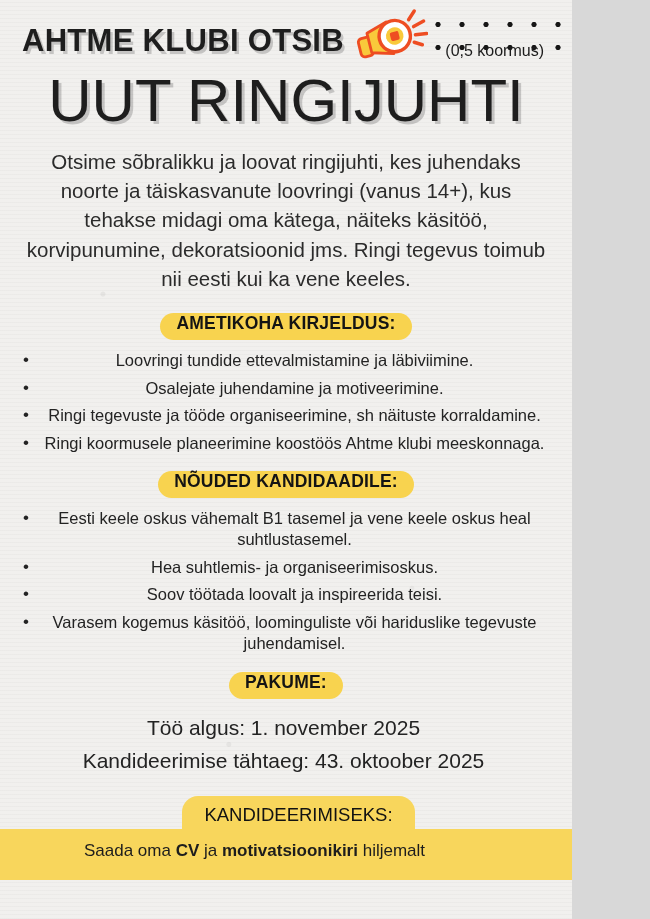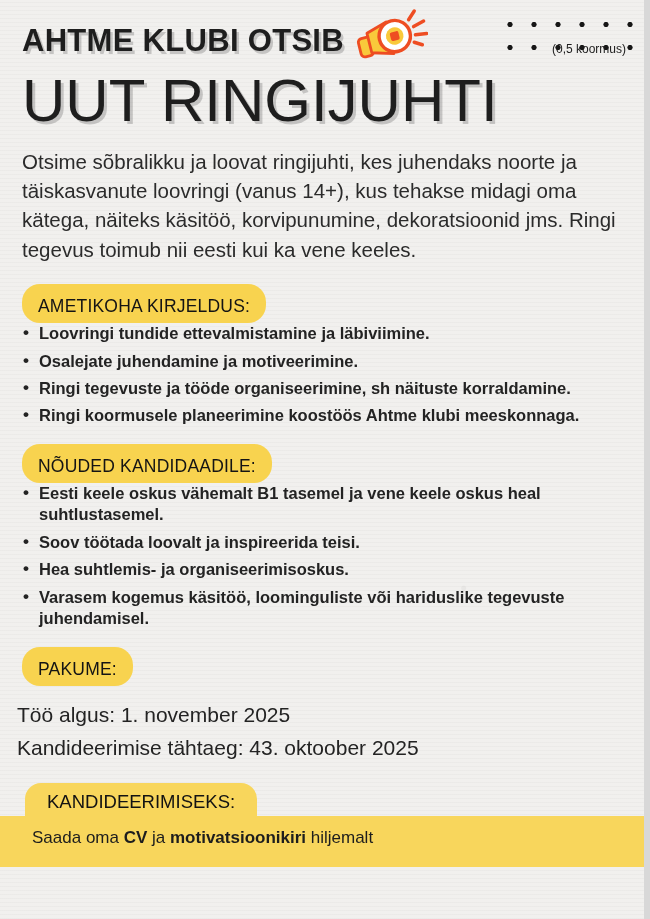--- a/index.html
+++ b/index.html
@@ -1,50 +1,51 @@
 <!DOCTYPE html>
 <html><head>
 <meta charset="utf-8">
 <style>
   html,body{margin:0;padding:0;background:#d8d8d8;}
   .page{
-    width:644px;height:919px;position:relative;overflow:hidden;
+    width:572px;height:919px;position:relative;overflow:hidden;
     background-color:#f1f0ee;
     background-image:
       repeating-linear-gradient(0deg, rgba(0,0,0,0.025) 0 1px, transparent 1px 4px),
       radial-gradient(circle at 18% 32%, rgba(0,0,0,0.05) 0 2px, transparent 3px),
       radial-gradient(circle at 72% 64%, rgba(0,0,0,0.04) 0 2px, transparent 3px),
       radial-gradient(circle at 40% 81%, rgba(0,0,0,0.05) 0 2px, transparent 3px);
     font-family:"Liberation Sans","DejaVu Sans",sans-serif;
     color:#1e1e1e;
+    text-align:center;
   }
   .header{padding:16px 22px 0;position:relative;}
   .kicker-row{display:flex;align-items:center;gap:12px;}
   .kicker{
     font-size:31px;font-weight:900;letter-spacing:.3px;line-height:1.1;
     text-shadow:2.5px 2.5px 0 rgba(0,0,0,.18);
   }
   .megaphone{width:72px;height:60px;margin-top:-10px;flex:0 0 auto;}
   .dots-top{
     position:absolute;top:8px;right:8px;width:144px;height:46px;
     background-image:radial-gradient(circle,#161616 2.3px,transparent 2.9px);
     background-size:24px 23px;background-position:6px 5px;
   }
-  .workload{position:absolute;top:42px;right:18px;font-size:12px;font-weight:400;color:#1c1c1c;}
+  .workload{position:absolute;top:42px;right:28px;font-size:16px;font-weight:400;color:#1c1c1c;}
   .big-title{
     margin:4px 0 0;font-size:60px;font-weight:400;line-height:1.02;letter-spacing:0;
     text-shadow:3px 3px 0 rgba(0,0,0,.18);white-space:nowrap;
   }
   .intro{padding:0 22px;margin-top:16px;font-size:20.5px;line-height:1.42;color:#2b2b2b;max-width:600px;}
   .section{padding:0 22px;margin-top:17px;}
   .badge{
     display:inline-block;background:#f8d34f;border-radius:18px;
-    padding:12px 16px 6px;font-weight:400;font-size:17.5px;color:#141414;letter-spacing:.2px;
+    padding:0 16px 6px;font-weight:700;font-size:17.5px;color:#141414;letter-spacing:.2px;
   }
-  .section ul{list-style:none;margin:0 0 0;padding:0;font-weight:bold;}
+  .section ul{list-style:none;margin:10px 0 0;padding:0;}
   .section li{
     position:relative;padding-left:17px;font-size:16.5px;line-height:1.3;
     margin-bottom:6px;color:#232323;max-width:588px;
   }
   .section li::before{content:"\2022";position:absolute;left:1px;top:-1px;font-size:17px;}
   .dates{padding:0 22px 0 17px;margin-top:12px;font-size:21px;line-height:1.6;color:#232323;}
   .apply{margin-top:17px;position:relative;}
   .apply-tab{
     display:inline-block;margin-left:25px;background:#f8d65c;
     border-radius:16px 16px 0 0;padding:8px 22px 4px;
@@ -97,22 +98,22 @@
         <li>Osalejate juhendamine ja motiveerimine.</li>
         <li>Ringi tegevuste ja tööde organiseerimine, sh näituste korraldamine.</li>
         <li>Ringi koormusele planeerimine koostöös Ahtme klubi meeskonnaga.</li>
       </ul>
   </div>
 
   <div class="section">
     <span class="badge">NÕUDED KANDIDAADILE:</span>
     <ul>
         <li>Eesti keele oskus vähemalt B1 tasemel ja vene keele oskus heal suhtlustasemel.</li>
+        <li>Hea suhtlemis- ja organiseerimisoskus.</li>
         <li>Soov töötada loovalt ja inspireerida teisi.</li>
-        <li>Hea suhtlemis- ja organiseerimisoskus.</li>
         <li>Varasem kogemus käsitöö, loominguliste või hariduslike tegevuste juhendamisel.</li>
       </ul>
   </div>
 
   <div class="section">
     <span class="badge">PAKUME:</span>
   </div>
 
   <div class="dates">
     <div>Töö algus: 1. november 2025</div>

